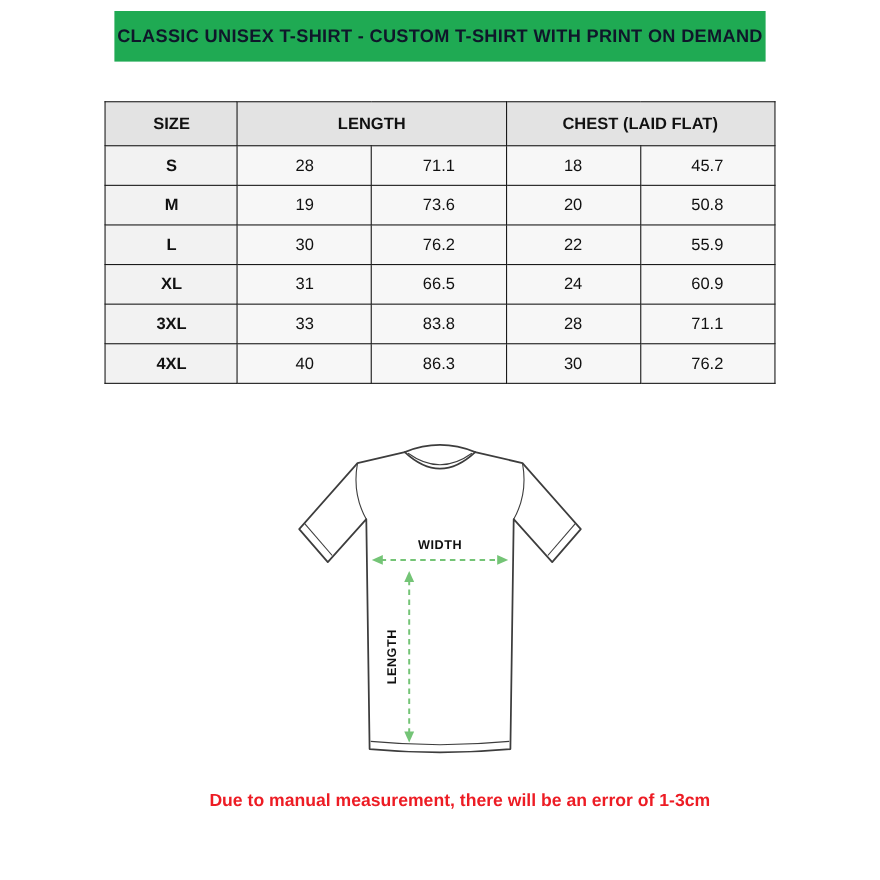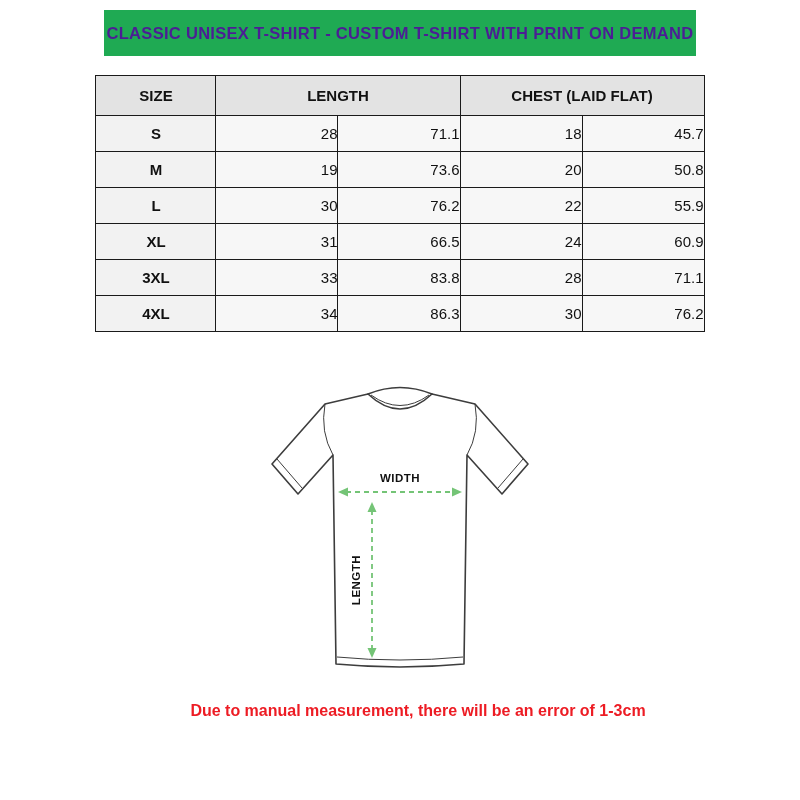--- a/index.html
+++ b/index.html
@@ -16,33 +16,33 @@
     color:#111;
     overflow:hidden;
   }
   .page{width:800px;height:800px;position:relative;}
 
   
   .banner{
     width:592px;height:46px;
     margin:10px auto 0 auto;
     background:var(--banner-green);
-    color:#4c1d95;
+    color:#0f172a;
     font-weight:bold;
     font-size:16.5px;
     letter-spacing:.3px;
     text-align:center;
     line-height:46px;
     white-space:nowrap;
   }
 
   
   table.size-chart{
     width:608px;
-    margin:19px auto 0 auto;
+    margin:36px auto 0 auto;
     border-collapse:collapse;
     table-layout:fixed;
   }
   table.size-chart th, table.size-chart td{
     border:1px solid #1a1a1a;
     text-align:center;
     vertical-align:middle;
     font-size:15px;
   }
   table.size-chart thead th{
@@ -52,21 +52,20 @@
     font-size:15px;
   }
   table.size-chart tbody tr{height:36px;}
   table.size-chart tbody th{
     background:#f2f2f2;
     font-weight:bold;
   }
   table.size-chart tbody td{
     background:#f7f7f7;
     font-weight:normal;
-    text-align:right;
   }
 
   
   .diagram-wrap{
     width:300px;
     margin:40px auto 0 auto;
   }
   .tee-line{stroke:#3d3d3d;stroke-width:1.6;fill:none;stroke-linejoin:round;stroke-linecap:round;}
   .tee-fill{fill:#ffffff;}
   .stitch{stroke:#3d3d3d;stroke-width:1;fill:none;}
@@ -145,21 +144,21 @@
         </tr>
         <tr>
           <th>3XL</th>
           <td>33</td>
           <td>83.8</td>
           <td>28</td>
           <td>71.1</td>
         </tr>
         <tr>
           <th>4XL</th>
-          <td>34</td>
+          <td>40</td>
           <td>86.3</td>
           <td>30</td>
           <td>76.2</td>
         </tr>
       </tbody>
   </table>
 
   <div class="diagram-wrap">
     <svg width="300" height="310" viewBox="0 0 300 310">
 

